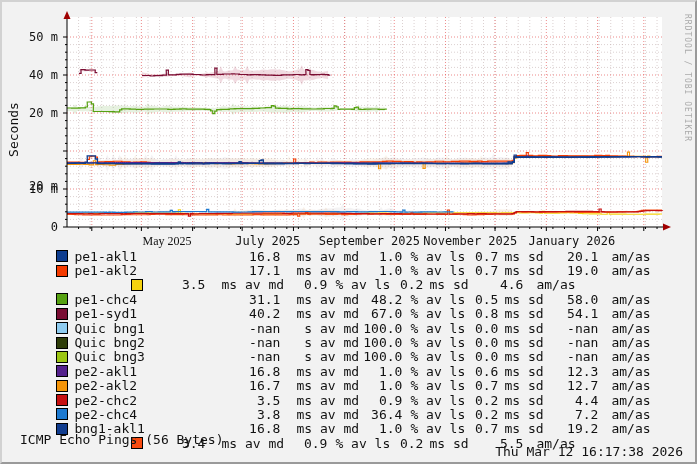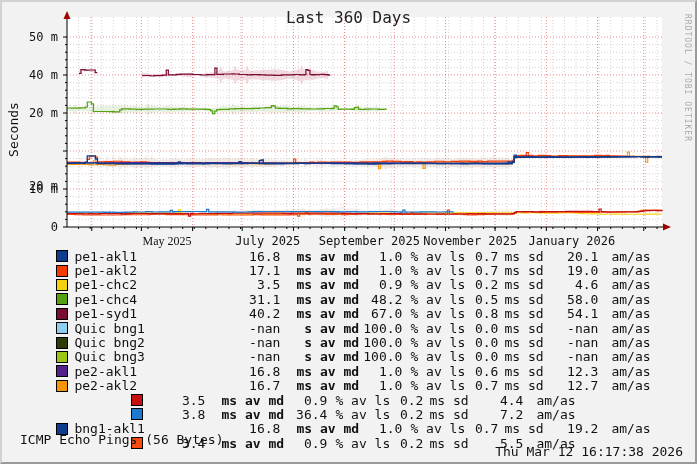--- a/index.html
+++ b/index.html
@@ -17,21 +17,21 @@
              writing-mode:vertical-rl;letter-spacing:1px;}
   svg.plot{position:absolute;left:0;top:0;}
   .ytick{position:absolute;left:0;width:56px;text-align:right;font-size:12px;color:#111;}
   .xtick{position:absolute;width:140px;text-align:center;font-size:12px;color:#111;top:232px;}
   .legend{position:absolute;left:14px;top:247px;right:4px;}
   .lrow{display:flex;align-items:center;height:14.4px;font-size:13px;white-space:pre;justify-content:center;}
   .sw{width:10px;height:10px;border:1px solid #000;margin-right:6px;flex:0 0 auto;}
   .c{display:block;overflow:visible;}
   .name{width:150px;}
   .v1{width:56px;text-align:right;}
-  .u1{width:66px;margin-left:16px;font-weight:bold;}
+  .u1{width:66px;margin-left:16px;}
   .v2{width:40px;text-align:right;}
   .u2{width:58px;margin-left:8px;}
   .v3{width:30px;text-align:right;}
   .u3{width:42px;margin-left:6px;}
   .v4{width:52px;text-align:right;}
   .u4{margin-left:13px;}
   .footer-left{position:absolute;left:18px;top:430px;font-size:13px;}
   .footer-right{position:absolute;right:12px;top:442px;font-size:13px;}
 </style>
 </head>
@@ -246,21 +246,20 @@
         <line x1="597.1944444444445" y1="225" x2="597.1944444444445" y2="227"></line>
         <line x1="608.7638888888889" y1="225" x2="608.7638888888889" y2="227"></line>
         <line x1="620.3333333333334" y1="225" x2="620.3333333333334" y2="227"></line>
         <line x1="631.9027777777777" y1="225" x2="631.9027777777777" y2="227"></line>
         <line x1="643.4722222222222" y1="225" x2="643.4722222222222" y2="227"></line>
         <line x1="655.0416666666666" y1="225" x2="655.0416666666666" y2="227"></line>
       </g>
       <polygon points="65,9 61.5,17 68.5,17" fill="#a00000"></polygon>
       <polygon points="669,225 661,221.5 661,228.5" fill="#a00000"></polygon>
     </svg>
-  <div class="title">Last 360 Days</div>
   <div class="ylabel">Seconds</div>
   <div class="watermark">RRDTOOL / TOBI OETIKER</div>
   <div id="yticks">
       <div class="ytick" style="top: 218px;">0</div>
       <div class="ytick" style="top: 180px;">10 m</div>
       <div class="ytick" style="top: 142px; margin-top: 35px;">20 m</div>
       <div class="ytick" style="top: 104px;">20 m</div>
       <div class="ytick" style="top: 66px;">40 m</div>
       <div class="ytick" style="top: 28px;">50 m</div>
     </div>
@@ -293,21 +292,20 @@
     <span class="c v2">1.0</span>
     <span class="c u2">% av ls</span>
     <span class="c v3">0.7</span>
     <span class="c u3">ms sd</span>
     <span class="c v4">19.0</span>
     <span class="c u4">am/as</span>
   </div>
 
   <div class="lrow">
     <span class="sw" style="background: rgb(245, 210, 16);"></span>
-    <span class="c name">pe1-chc2</span>
     <span class="c v1">3.5</span>
     <span class="c u1">ms av md</span>
     <span class="c v2">0.9</span>
     <span class="c u2">% av ls</span>
     <span class="c v3">0.2</span>
     <span class="c u3">ms sd</span>
     <span class="c v4">4.6</span>
     <span class="c u4">am/as</span>
   </div>
 
@@ -397,32 +395,34 @@
     <span class="c v2">1.0</span>
     <span class="c u2">% av ls</span>
     <span class="c v3">0.7</span>
     <span class="c u3">ms sd</span>
     <span class="c v4">12.7</span>
     <span class="c u4">am/as</span>
   </div>
 
   <div class="lrow">
     <span class="sw" style="background: rgb(198, 16, 16);"></span>
+    <span class="c name">pe2-chc2</span>
     <span class="c v1">3.5</span>
     <span class="c u1">ms av md</span>
     <span class="c v2">0.9</span>
     <span class="c u2">% av ls</span>
     <span class="c v3">0.2</span>
     <span class="c u3">ms sd</span>
     <span class="c v4">4.4</span>
     <span class="c u4">am/as</span>
   </div>
 
   <div class="lrow">
     <span class="sw" style="background: rgb(29, 122, 209);"></span>
+    <span class="c name">pe2-chc4</span>
     <span class="c v1">3.8</span>
     <span class="c u1">ms av md</span>
     <span class="c v2">36.4</span>
     <span class="c u2">% av ls</span>
     <span class="c v3">0.2</span>
     <span class="c u3">ms sd</span>
     <span class="c v4">7.2</span>
     <span class="c u4">am/as</span>
   </div>
 

